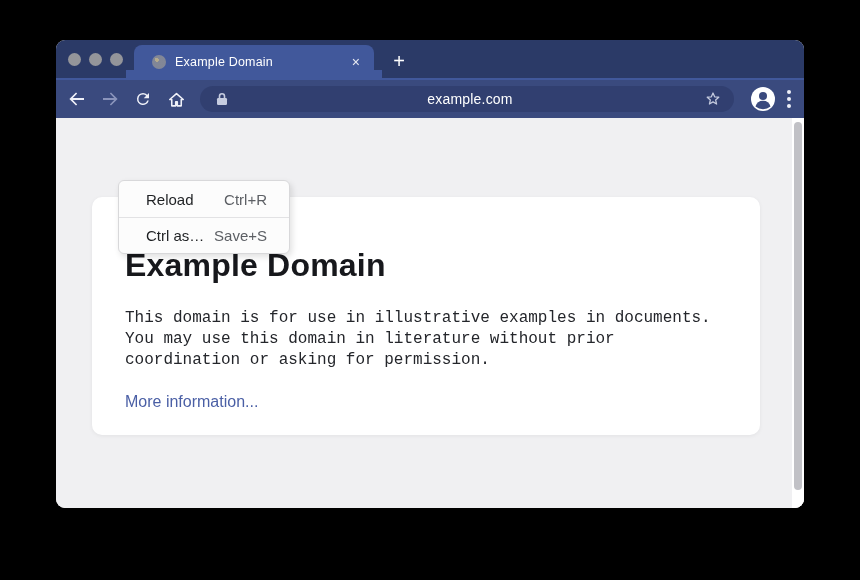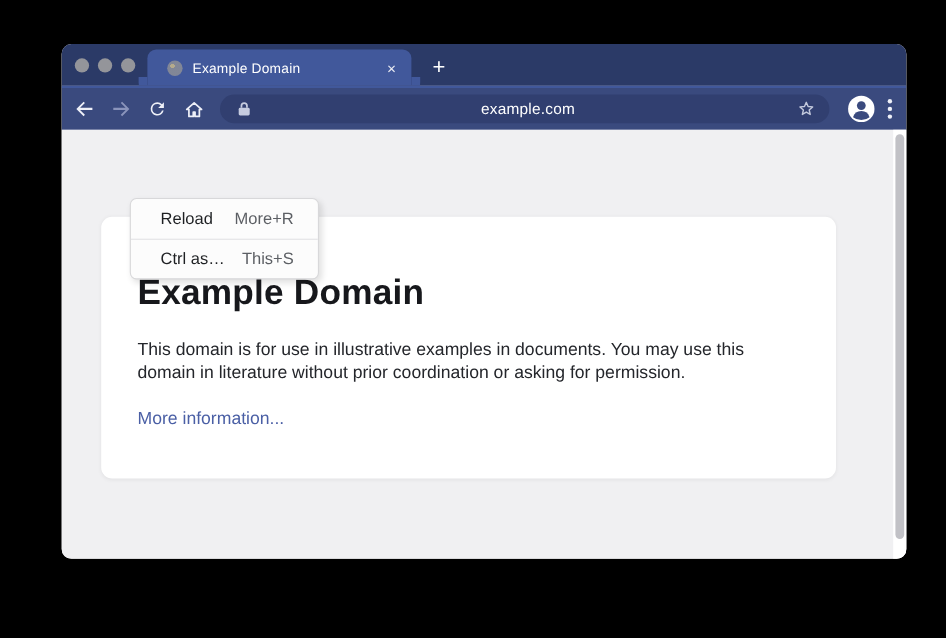--- a/index.html
+++ b/index.html
@@ -4,21 +4,20 @@
 <style>
   html,body{margin:0;padding:0;}
   body{
     width:860px;height:580px;background:#000;position:relative;overflow:hidden;
     font-family:"Liberation Sans","DejaVu Sans",sans-serif;
   }
   .window{
     position:absolute;left:56px;top:40px;width:748px;height:468px;
     border-radius:9px;overflow:hidden;background:#f0f0f2;
     box-shadow:0 10px 30px rgba(0,0,0,.5);
-    padding-left:20px;
   }
   
   .tabstrip{
     position:absolute;left:0;top:0;width:100%;height:38px;background:#2b3a67;
   }
   .traffic{position:absolute;top:13px;left:12px;display:flex;gap:8px;}
   .traffic .dot{width:13px;height:13px;border-radius:50%;background:#94959a;}
   .tab{
     position:absolute;left:78px;top:5px;width:240px;height:33px;
     background:#41589b;border-radius:8px 8px 0 0;
@@ -71,21 +70,21 @@
   }
   .card{
     position:absolute;left:36px;top:79px;width:668px;height:238px;background:#ffffff;
     border-radius:10px;box-shadow:0 1px 4px rgba(0,0,0,.06);box-sizing:border-box;
     padding:50px 33px 0 33px;
   }
   .card h1{
     margin:0;font-size:32px;font-weight:700;color:#17181c;letter-spacing:.2px;
   }
   .card p{
-    margin:24px 0 0 0;width:590px;font-size:16px;line-height:21px;color:#24262b;
+    margin:24px 0 0 0;width:590px;font-size:16px;line-height:21px;color:#24262b;font-family:Liberation Mono, monospace;
   }
   .card a{
     display:inline-block;margin-top:22px;font-size:16px;color:#4a5fa5;text-decoration:none;
   }
   
   .ctx{
     position:absolute;left:62px;top:62px;width:170px;background:#fcfcfc;
     border:1px solid #d8d8da;border-radius:6px;z-index:5;
     box-shadow:2px 3px 6px rgba(0,0,0,.12);overflow:hidden;
   }
@@ -178,22 +177,22 @@
 
     <div class="card">
       <h1>Example Domain</h1>
       <p>This domain is for use in illustrative examples in documents. You may use this domain in literature without prior coordination or asking for permission.</p>
       <a href="#">More information...</a>
     </div>
 
     <div class="ctx">
       <div class="ctx-item">
         <span class="ctx-label">Reload</span>
-        <span class="ctx-short">More+R</span>
+        <span class="ctx-short">Ctrl+R</span>
       </div>
       <div class="ctx-item">
         <span class="ctx-label">Ctrl as…</span>
-        <span class="ctx-short">This+S</span>
+        <span class="ctx-short">Save+S</span>
       </div>
     </div>
   </div>
 
 </div>
 
 </body></html>

